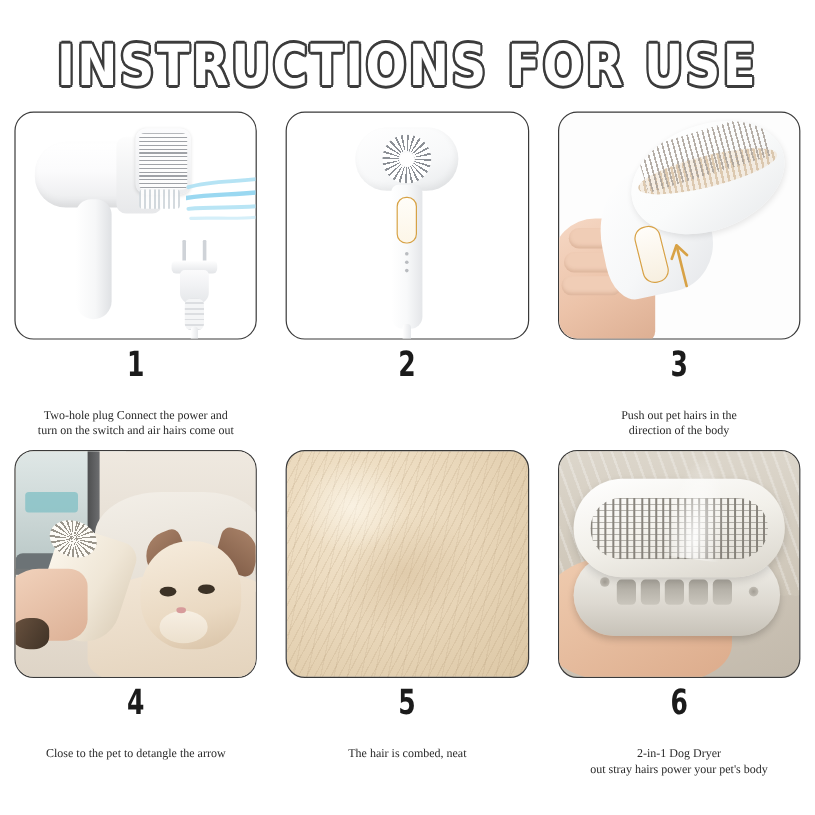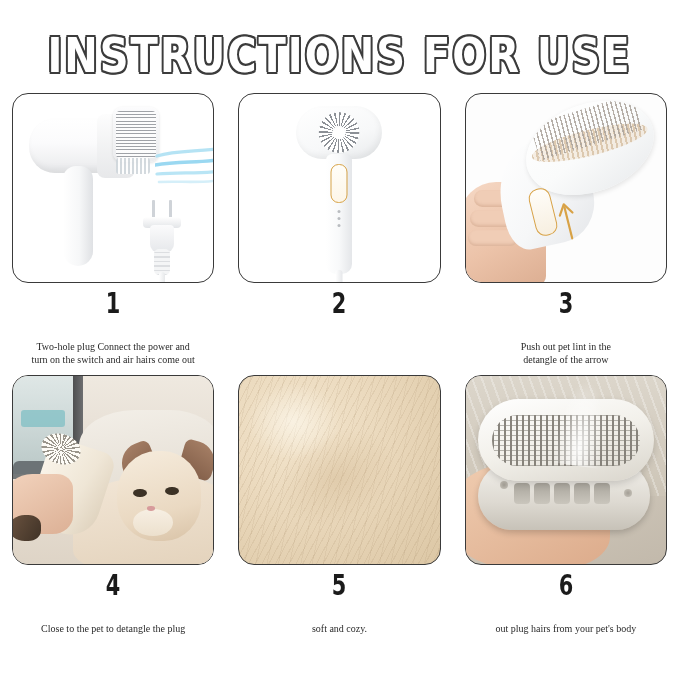--- a/index.html
+++ b/index.html
@@ -522,22 +522,22 @@
         <div class="pins"></div>
       </div>
       <div class="gold-btn3"></div>
       <svg class="arrow-g" width="26" height="46" viewBox="0 0 26 46">
         <path d="M9 44 L9 12" stroke="#d8a246" stroke-width="2.2" fill="none" stroke-linecap="round"></path>
         <path d="M2.5 19 L9 9 L15.5 19" stroke="#d8a246" stroke-width="2.2" fill="none" stroke-linecap="round" stroke-linejoin="round"></path>
       </svg>
     </div>
     <div class="step-number">3</div>
     <div class="step-caption">
-      <span class="cap-line">Push out pet lint in the</span>
-      <span class="cap-line">detangle of the arrow</span>
+      <span class="cap-line">Push out pet hairs in the</span>
+      <span class="cap-line">direction of the body</span>
     </div>
   </div>
 
   <div class="step-cell cell-4">
     <div class="panel p4">
       <div class="bg-window"></div>
       <div class="bg-teal"></div>
       <div class="bg-wall"></div>
       <div class="frame-bar"></div>
       <div class="bg-dark"></div>
@@ -551,32 +551,32 @@
       <div class="eye eye-l"></div>
       <div class="eye eye-r"></div>
       <div class="nose"></div>
       <div class="dryer4"></div>
       <div class="dryer4-fan"></div>
       <div class="hand4"></div>
       <div class="tail"></div>
     </div>
     <div class="step-number">4</div>
     <div class="step-caption">
-      <span class="cap-line">Close to the pet to detangle the plug</span>
+      <span class="cap-line">Close to the pet to detangle the arrow</span>
     </div>
   </div>
 
   <div class="step-cell cell-5">
     <div class="panel p5">
       <div class="soft2"></div>
       <div class="soft1"></div>
     </div>
     <div class="step-number">5</div>
     <div class="step-caption">
-      <span class="cap-line">soft and cozy.</span>
+      <span class="cap-line">The hair is combed, neat</span>
     </div>
   </div>
 
   <div class="step-cell cell-6">
     <div class="panel p6">
       <div class="bg-fur"></div>
       <div class="palm"></div>
       <div class="shell-bottom"></div>
       <div class="slots">
         <i></i>
@@ -587,17 +587,18 @@
       </div>
       <div class="screw screw-l"></div>
       <div class="screw screw-r"></div>
       <div class="shell-top">
         <div class="pin-grid"></div>
       </div>
       <div class="fur-tuft"></div>
     </div>
     <div class="step-number">6</div>
     <div class="step-caption">
-      <span class="cap-line">out plug hairs from your pet's body</span>
+      <span class="cap-line">2-in-1 Dog Dryer</span>
+      <span class="cap-line">out stray hairs power your pet's body</span>
     </div>
   </div>
 
 </div>
 
 </body></html>

